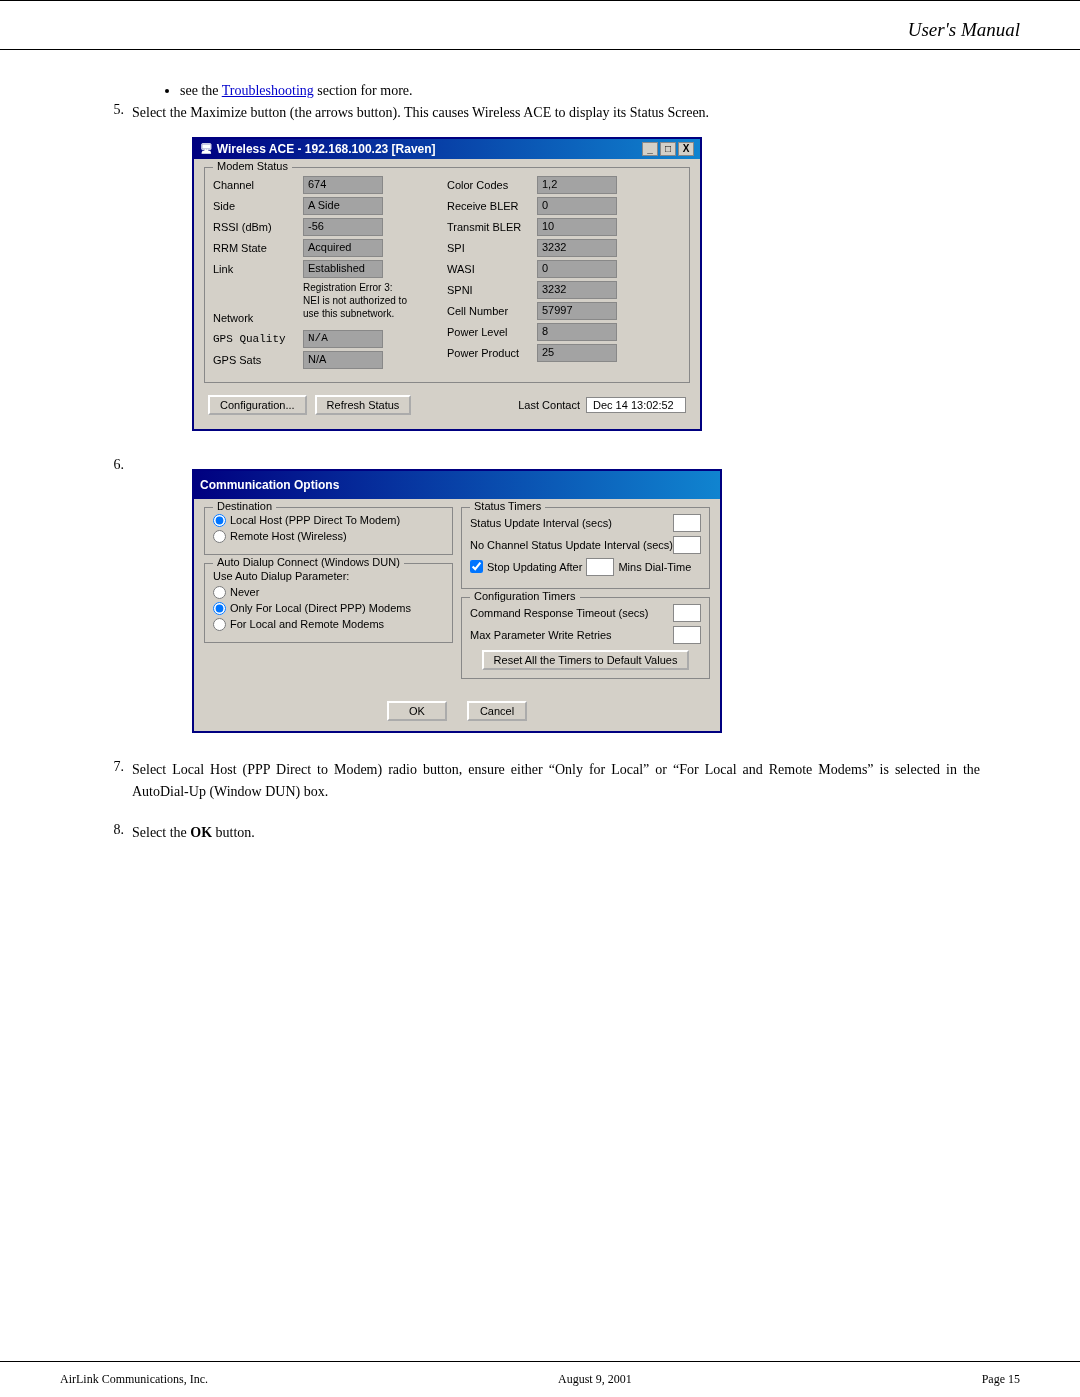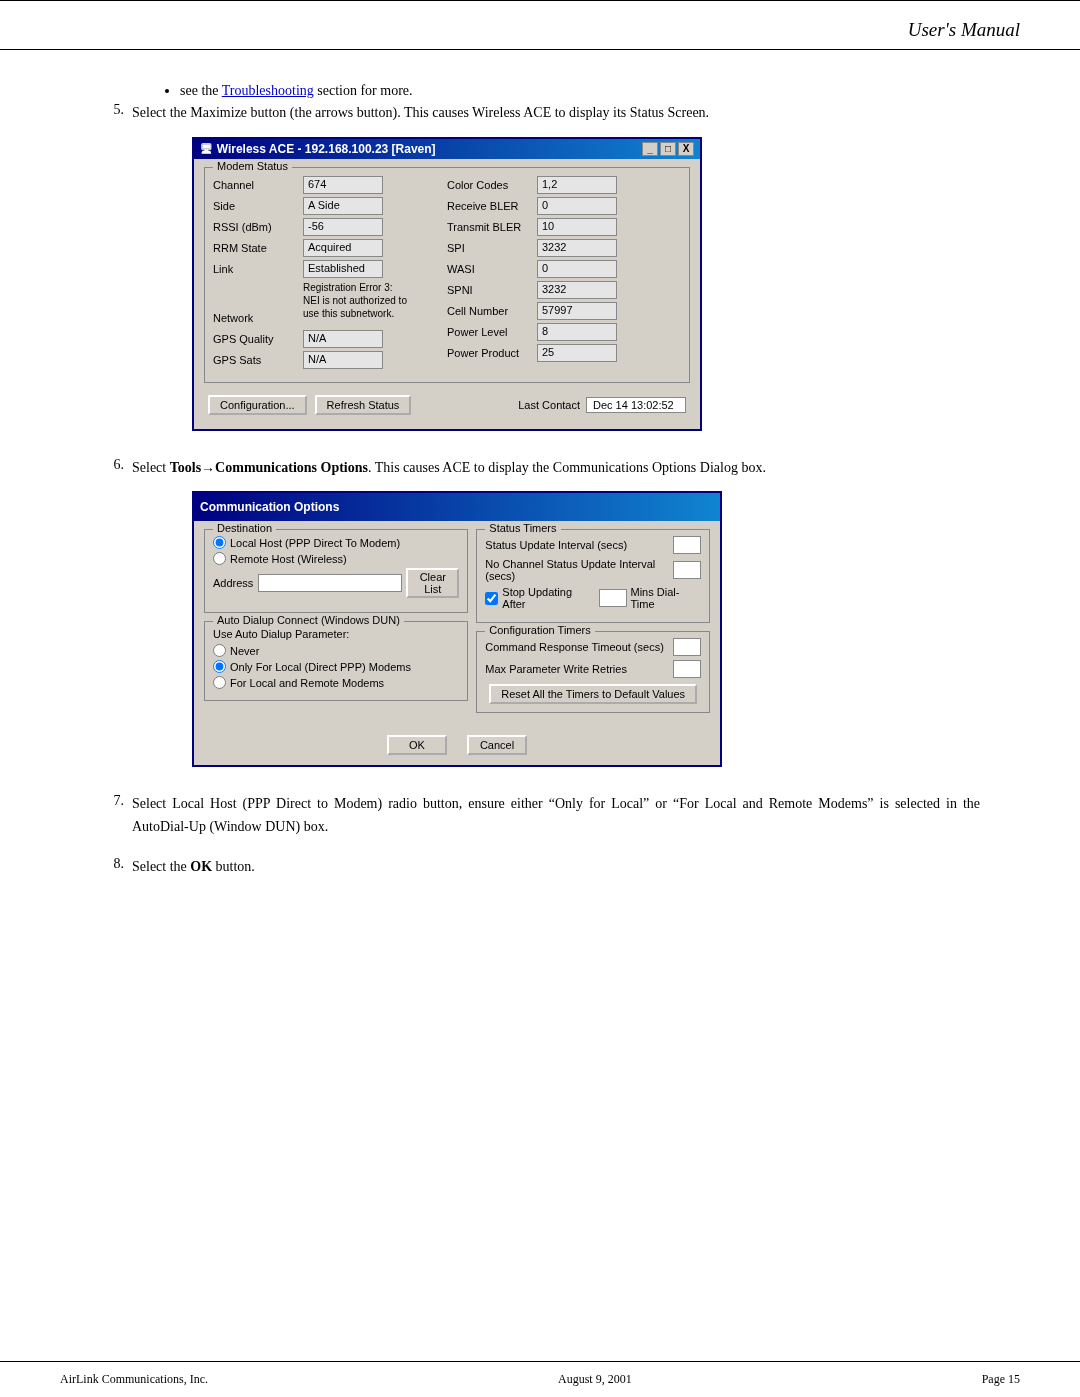--- a/index.html
+++ b/index.html
@@ -153,21 +153,21 @@
       margin-bottom: 3px;
       font-size: 11px;
     }
     .field-label {
       width: 90px;
       text-align: left;
       font-size: 11px;
       color: #000;
     }
     .field-value {
-      background: #e5e5e5;
+      background: #a3a3a3;
       border: 1px solid #888;
       padding: 1px 4px;
       font-size: 11px;
       min-width: 80px;
       height: 18px;
     }
 
     
     .network-block {
       font-size: 11px;
@@ -422,21 +422,21 @@
 
                 <div class="field-row" style="align-items:flex-end; margin-top:2px;">
                   <span class="field-label">Network</span>
                   <div class="network-block" style="font-size:10px; line-height:1.3;">
                     Registration Error 3:<br>
                     NEI is not authorized to<br>
                     use this subnetwork.
                   </div>
                 </div>
 
-                <div class="gps-row" style="margin-top:6px;">
+                <div class="gps-row" style="margin-top:6px;font-family:Liberation Mono, monospace;">
                   <span class="field-label">GPS Quality</span>
                   <span class="field-value">N/A</span>
                 </div>
 
                 <div class="gps-row">
                   <span class="field-label">GPS Sats</span>
                   <span class="field-value">N/A</span>
                 </div>
               </div>
 
@@ -491,46 +491,38 @@
           </div>
         </div>
       </div>
 
     </div>
   </div>
 
   <div class="step-item">
     <span class="step-num">6.</span>
     <div class="step-content">
-      <p class="body-text">
-        <span>Select </span><span class="bold">Tools→Communications Options</span><span>. This causes ACE to display the Communications Options Dialog box.</span>
-      </p>
 
       <div class="win-dialog comm-dialog">
         <div class="comm-titlebar">
           <span>Communication Options</span>
         </div>
         <div class="comm-body">
 
           <div>
 
             <div class="group-box" style="margin-bottom:8px;">
               <span class="group-box-title">Destination</span>
               <div class="radio-row">
                 <input type="radio" name="dest" checked="" style="">
                 <span>Local Host (PPP Direct To Modem)</span>
               </div>
               <div class="radio-row">
                 <input type="radio" name="dest" style="">
                 <span>Remote Host (Wireless)</span>
-              </div>
-              <div class="address-row">
-                <span class="address-label">Address</span>
-                <input type="text" class="address-input" style="">
-                <button class="clear-button">Clear List</button>
               </div>
             </div>
 
             <div class="group-box">
               <span class="group-box-title">Auto Dialup Connect (Windows DUN)</span>
               <div style="font-size:11px; margin-bottom:4px;">Use Auto Dialup Parameter:</div>
               <div class="radio-row">
                 <input type="radio" name="autodial" style="">
                 <span>Never</span>
               </div>

